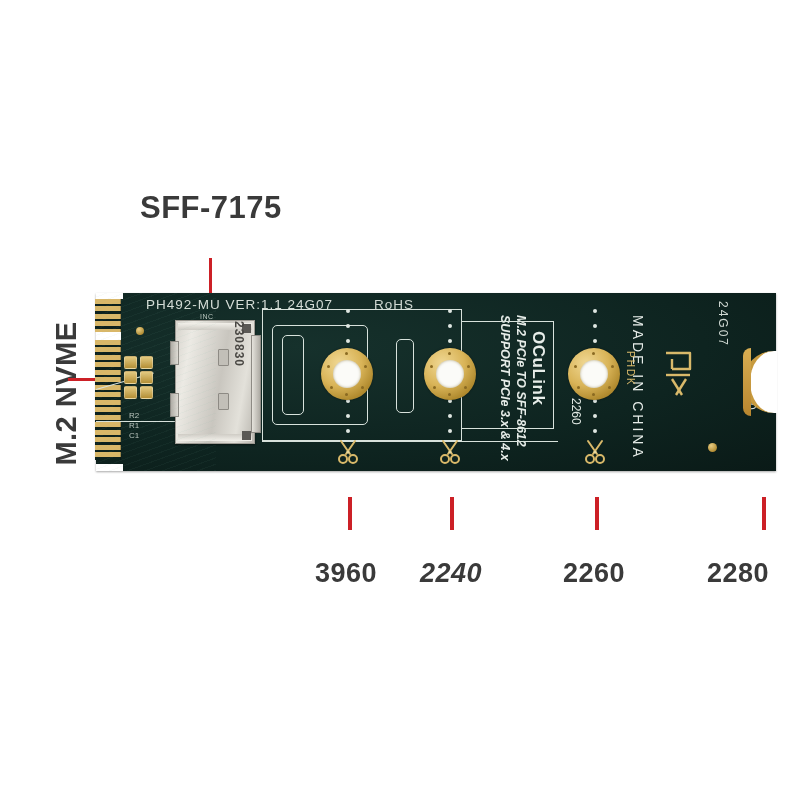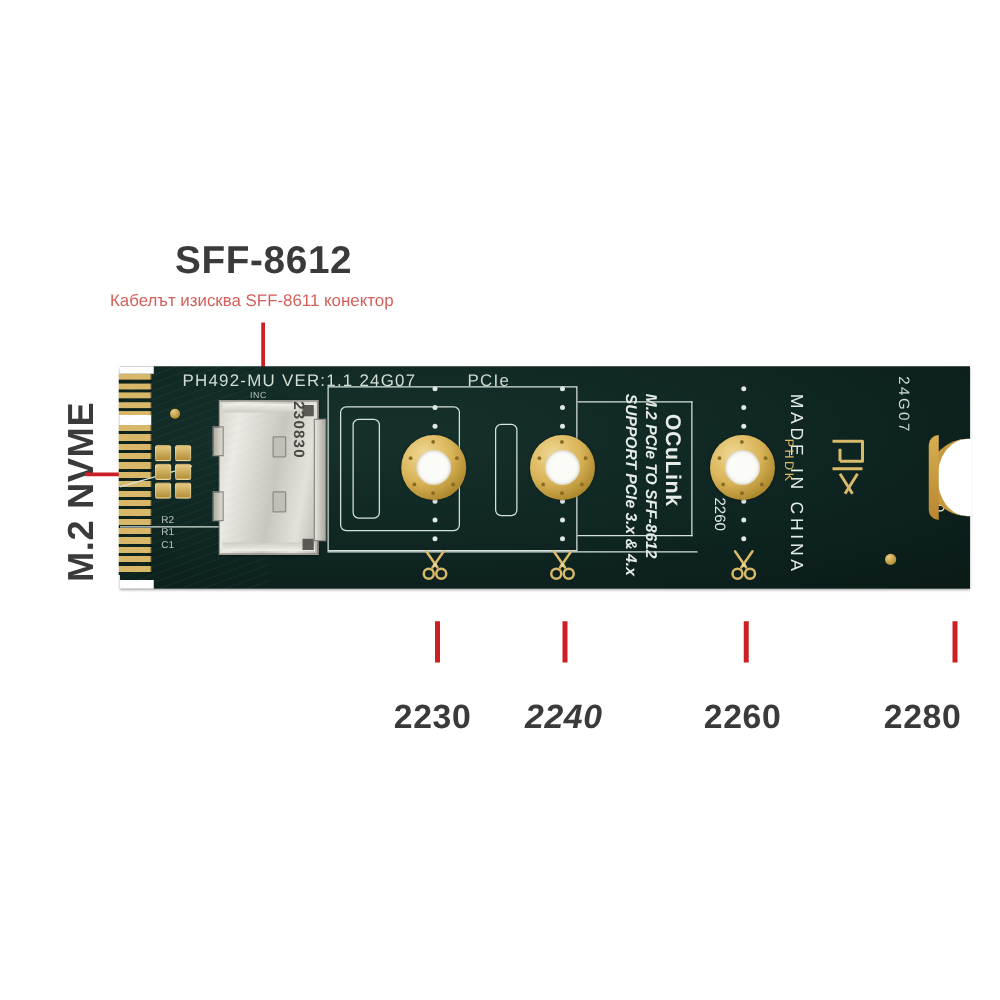--- a/index.html
+++ b/index.html
@@ -200,39 +200,38 @@
   .pad-grid{position:absolute;left:28px;top:63px;width:34px;height:44px;}
   .pad-grid .p{position:absolute;width:11px;height:11px;border-radius:2px;
     background:linear-gradient(180deg,#e3c97f,#b48f36);
     border:1px solid rgba(255,255,255,.28);}
 </style>
 </head>
 <body>
 
 <div class="stage">
 
-  <div class="title">SFF-8612</div>
-  <div class="subtitle">Кабелът изисква SFF-8611 конектор</div>
+  <div class="title">SFF-7175</div>
   <div class="left-label">M.2 NVME</div>
 
   <div class="ptr ptr-v" id="ptr-sff"></div>
   <div class="ptr ptr-h" id="ptr-nvme"></div>
 
   <div class="pcb">
 
     <div class="fingers">
       <div class="grp grp-a"></div>
       <div class="grp grp-b"></div>
     </div>
     <div class="finger-notch"></div>
     <div class="corner corner-tl"></div>
     <div class="corner corner-bl"></div>
 
     <div class="silk" id="silk-part">PH492-MU  VER:1.1  24G07</div>
-    <div class="silk" id="silk-rohs">PCIe</div>
+    <div class="silk" id="silk-rohs">RoHS</div>
     <div class="silk" id="silk-inc">INC</div>
     <div class="silk" id="silk-r2">R2</div>
     <div class="silk" id="silk-r1">R1</div>
     <div class="silk" id="silk-c1">C1</div>
 
     <div class="silk-rot" id="silk-oculink">OCuLink</div>
     <div class="silk-rot" id="silk-conv">M.2 PCIe TO SFF-8612</div>
     <div class="silk-rot" id="silk-supp">SUPPORT PCIe 3.x &amp; 4.x</div>
     <div class="silk-rot" id="silk-china">MADE IN CHINA</div>
     <div class="silk-rot" id="silk-2260">2260</div>
@@ -386,19 +385,19 @@
 
   </div>
 
   <div id="ticks">
       <div class="tick" style="left: 348px;"></div>
       <div class="tick" style="left: 450px;"></div>
       <div class="tick" style="left: 595px;"></div>
       <div class="tick" style="left: 762px;"></div>
     </div>
   <div id="sizes">
-      <div class="size-label" style="left: 315px;">2230</div>
+      <div class="size-label" style="left: 315px;">3960</div>
       <div class="size-label" style="left: 420px; font-style: italic;">2240</div>
       <div class="size-label" style="left: 563px;">2260</div>
       <div class="size-label" style="left: 707px;">2280</div>
     </div>
 
 </div>
 
 </body></html>

